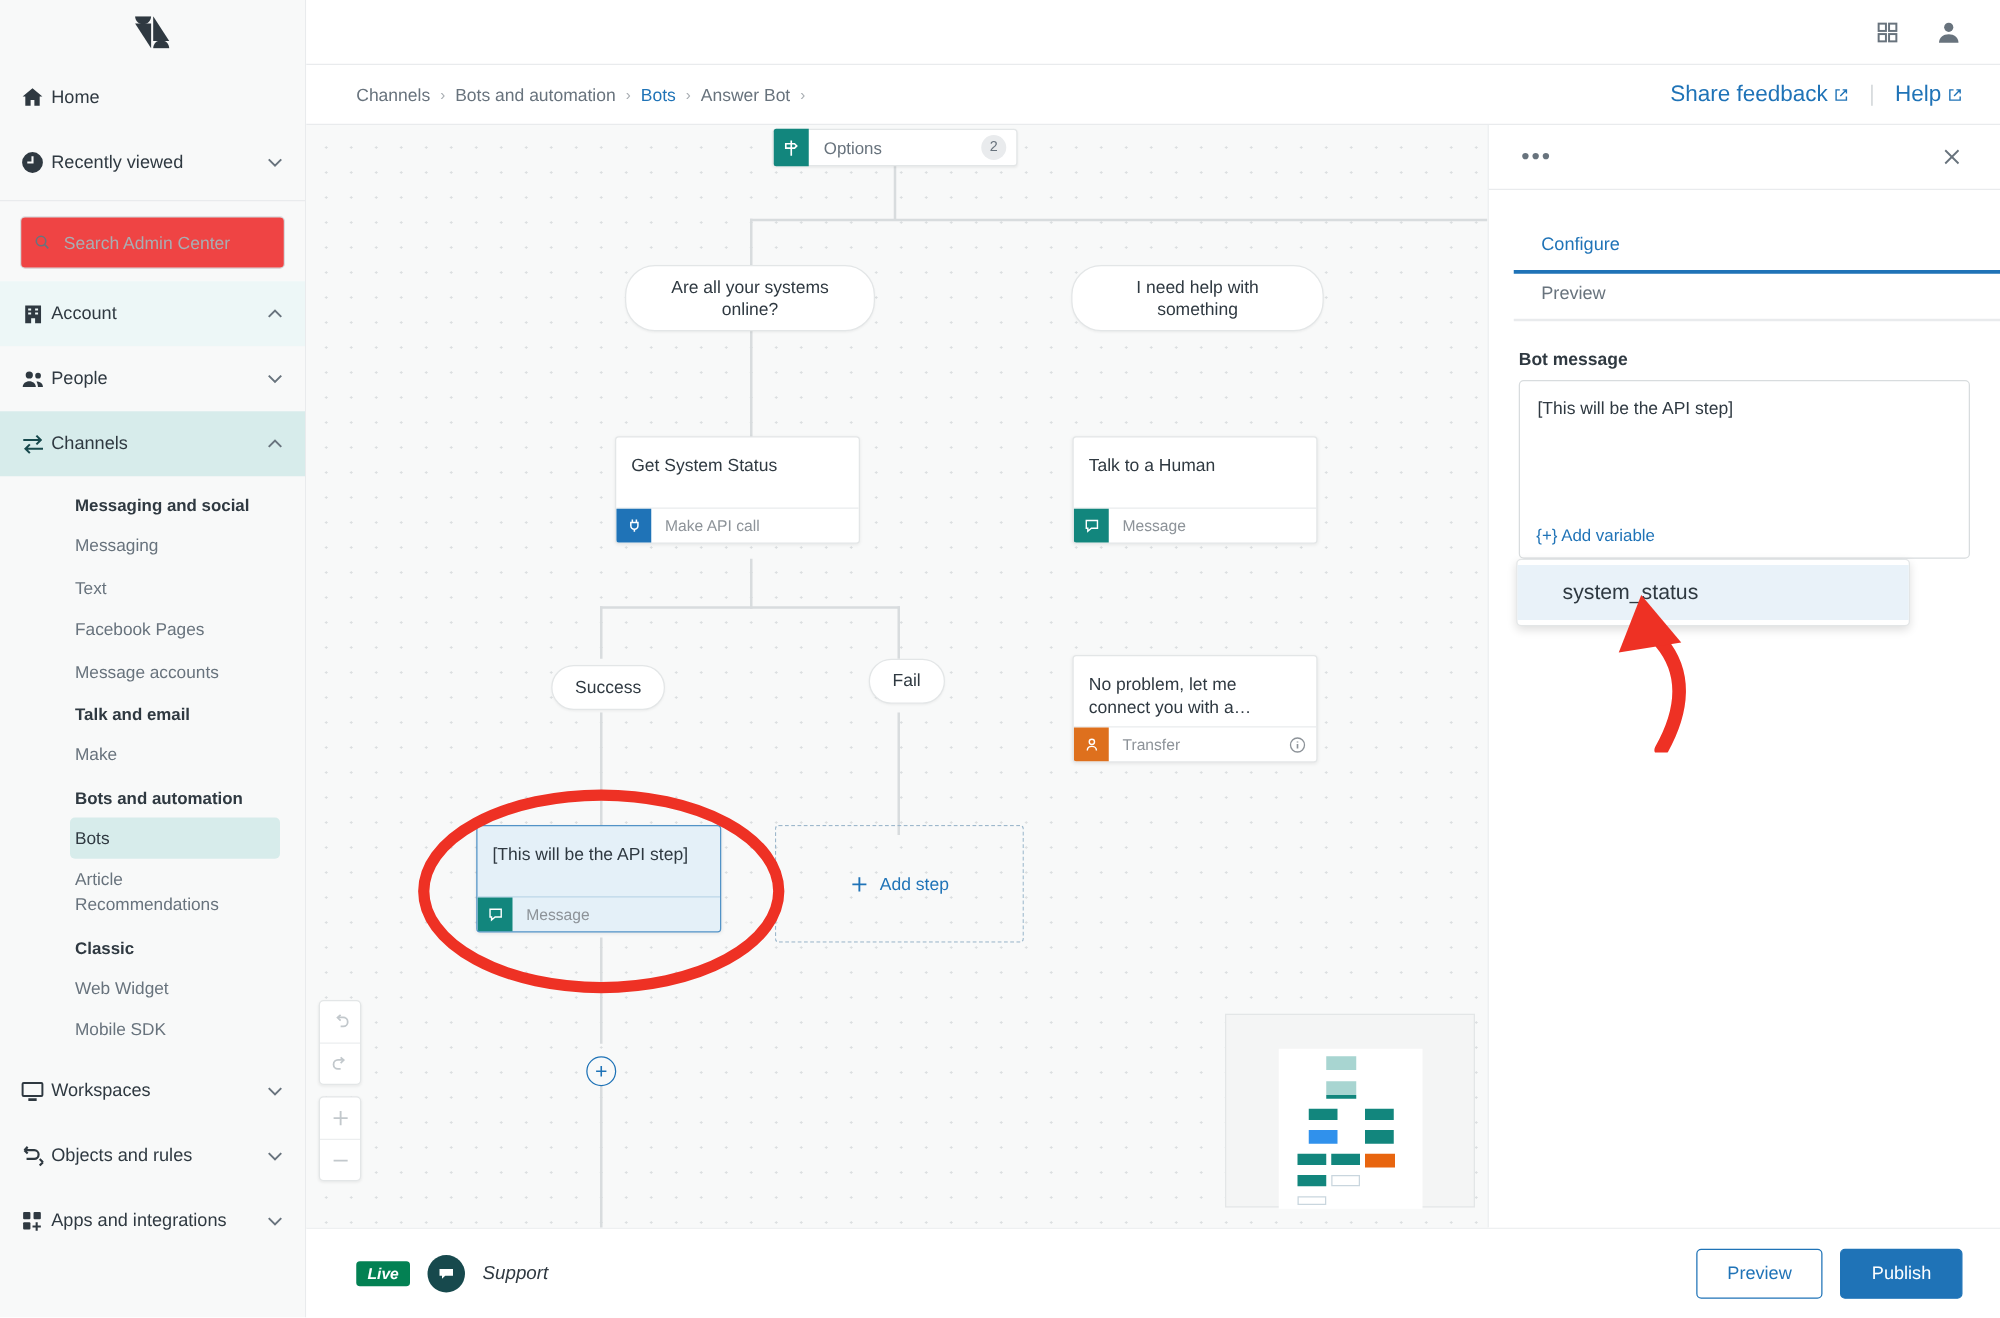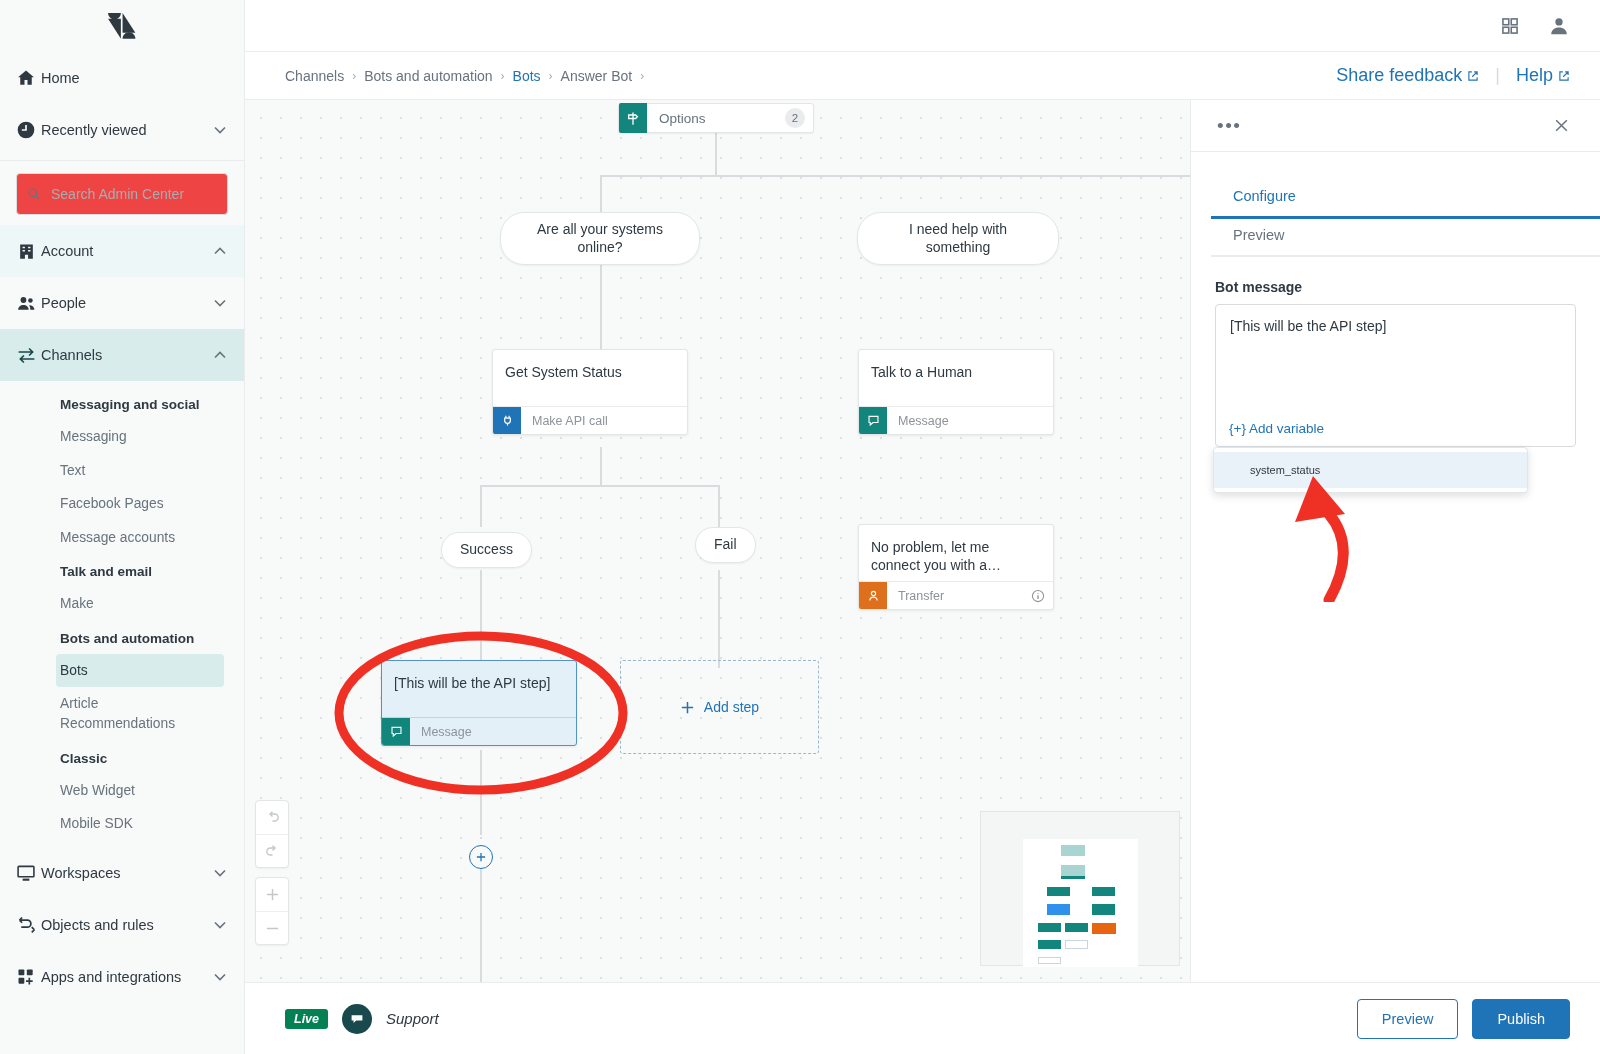--- a/index.html
+++ b/index.html
@@ -168,21 +168,21 @@
     border: 1px solid #d8dcde; border-radius: 4px; height: 143px;
     position: relative; padding: 13px 14px;
   }
   .ta-text { font-size: 14px; color: #2f3941; }
   .add-var { position: absolute; left: 13px; bottom: 10px; color: #1f73b7; font-size: 13.5px; cursor: pointer; }
   .dropdown {
     position: absolute; left: 22px; right: 72px; top: 190px;
     background: #fff; border: 1px solid #e3e6e7; border-radius: 4px;
     box-shadow: 0 3px 8px rgba(0,0,0,.13); padding: 4px 0;
   }
-  .dd-item { background: #e9f2f9; font-size: 11px; color: #2f3941; padding: 12px 14px 12px 36px; cursor: pointer; }
+  .dd-item { background: #e9f2f9; font-size: 17px; color: #2f3941; padding: 12px 14px 12px 36px; cursor: pointer; }
 
   
   .footer {
     height: 72px; flex: 0 0 72px; border-top: 1px solid #e9ebed;
     display: flex; align-items: center; justify-content: space-between;
     padding: 0 30px 0 40px; background: #fff;
   }
   .foot-left { display: flex; align-items: center; gap: 14px; font-style: italic; }
   .live-badge { background: #038153; color: #fff; font-size: 12.5px; font-weight: 700; padding: 3px 9px; border-radius: 3px; }
   .avatar-chat { width: 30px; height: 30px; border-radius: 50%; background: #17494d; display: flex; align-items: center; justify-content: center; }

